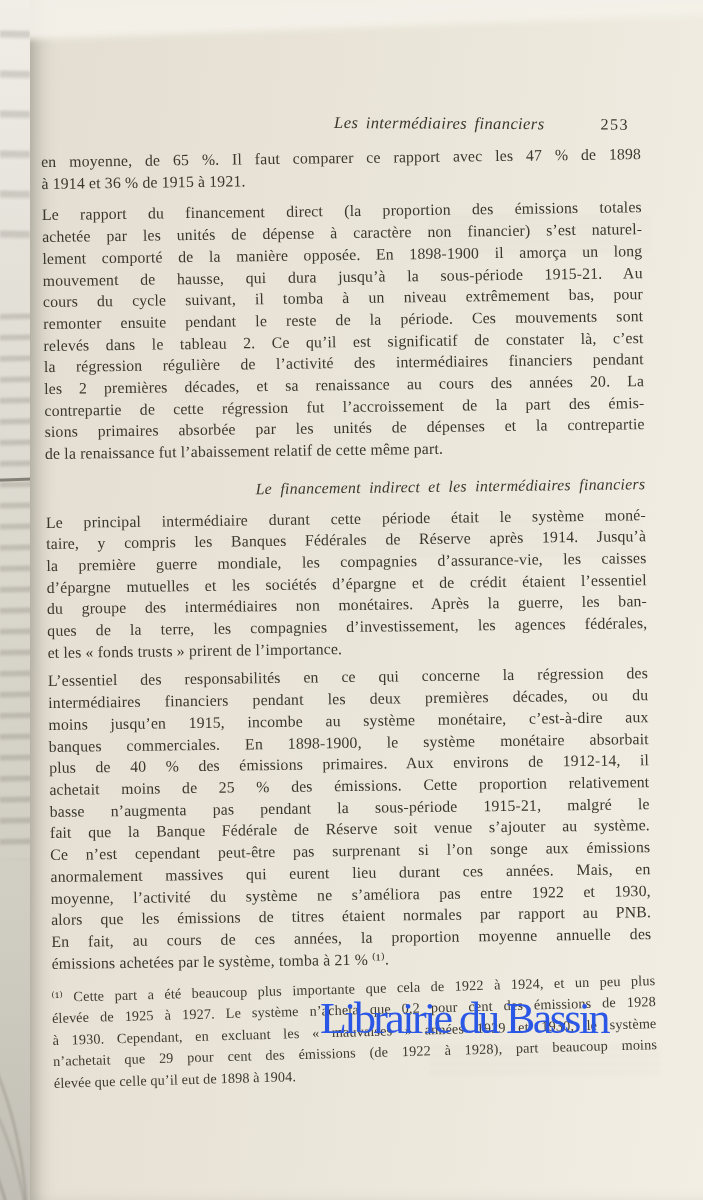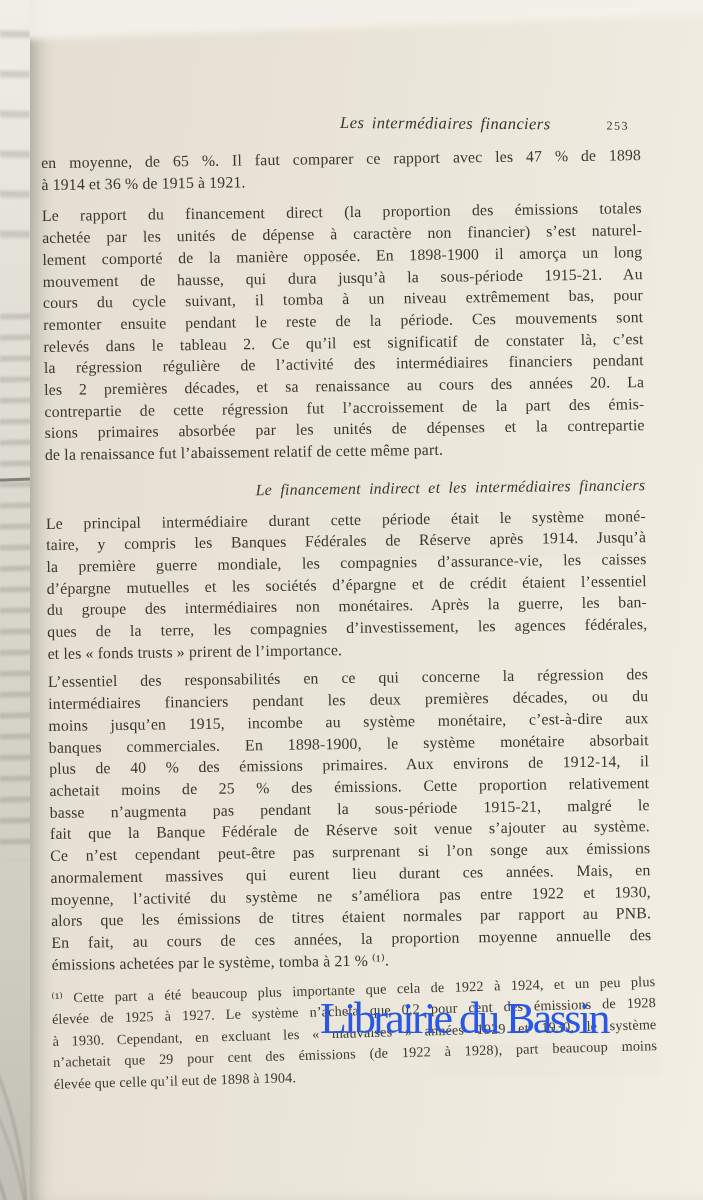--- a/index.html
+++ b/index.html
@@ -64,21 +64,21 @@
   .ghost.g2{left:330px;top:520px;width:280px;height:40px;}
   .ghost.g3{left:400px;top:1042px;width:230px;height:36px;}
 
   
   .content{position:absolute;left:41px;top:112px;width:600px;z-index:3;color:var(--ink);}
   .pageheader{
     display:flex;justify-content:flex-end;align-items:baseline;gap:56px;
     padding-right:12px;font-style:italic;font-size:16.5px;line-height:22px;
     letter-spacing:.4px;word-spacing:3px;transform:rotate(0.35deg);
   }
-  .page-number{font-style:normal;font-size:12px;letter-spacing:1.5px;}
+  .page-number{font-style:normal;font-size:16px;letter-spacing:1.5px;}
 
   .bodytext{
     margin-top:17px;font-size:15.8px;line-height:21.7px;letter-spacing:.15px;
     transform:rotate(-0.75deg);transform-origin:0 0;
   }
   .para{width:600px;}
   .para.p2{margin-top:10px;}
   .para.p4{margin-top:7px;}
   .pline{text-align:justify;text-align-last:justify;white-space:nowrap;}
   .pline.last{text-align-last:left;}

